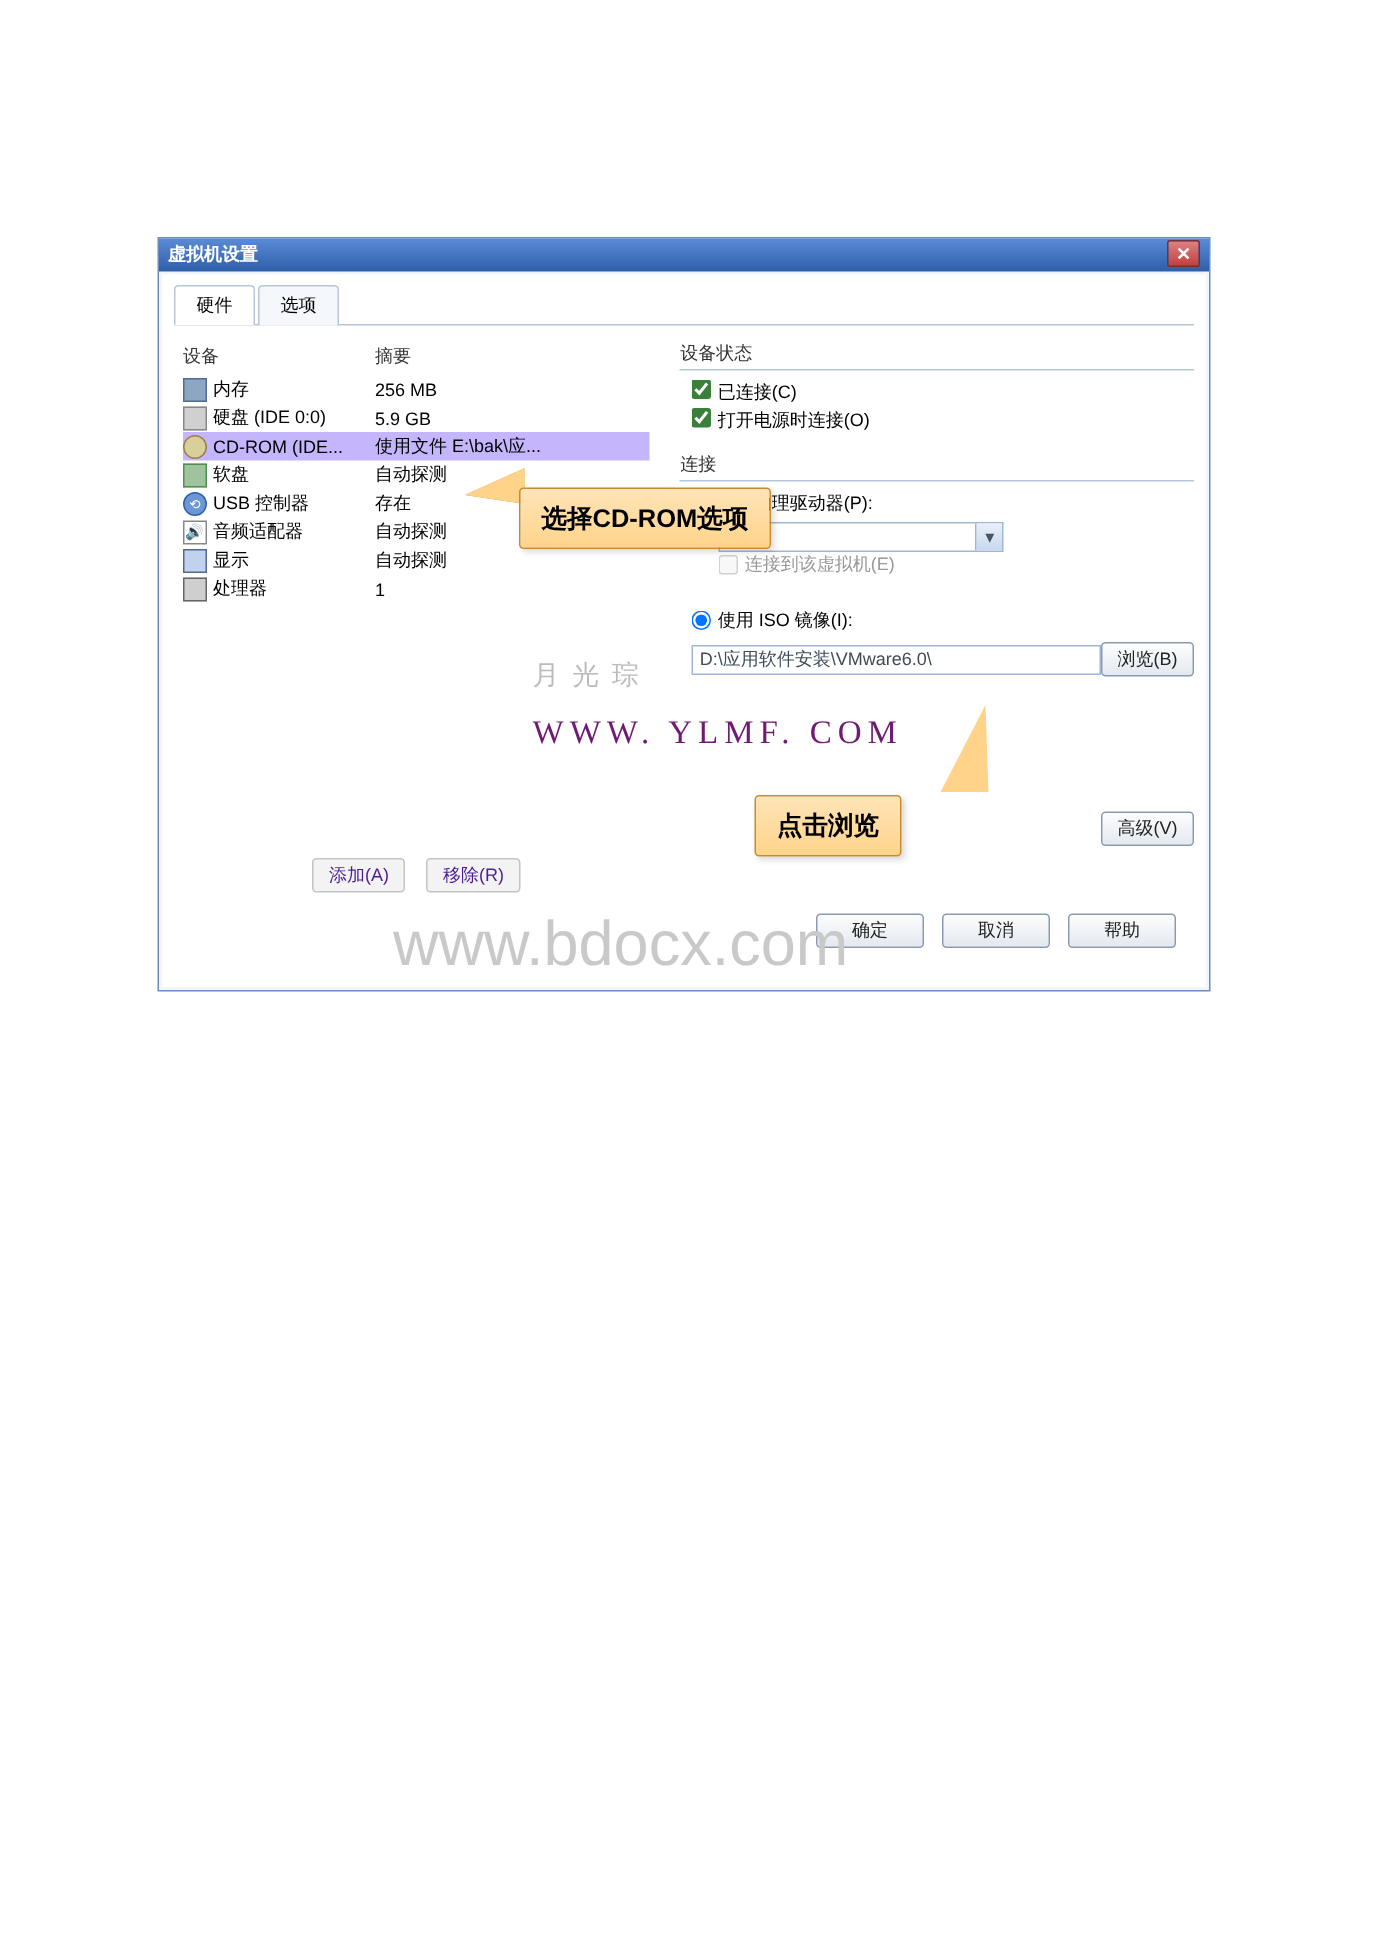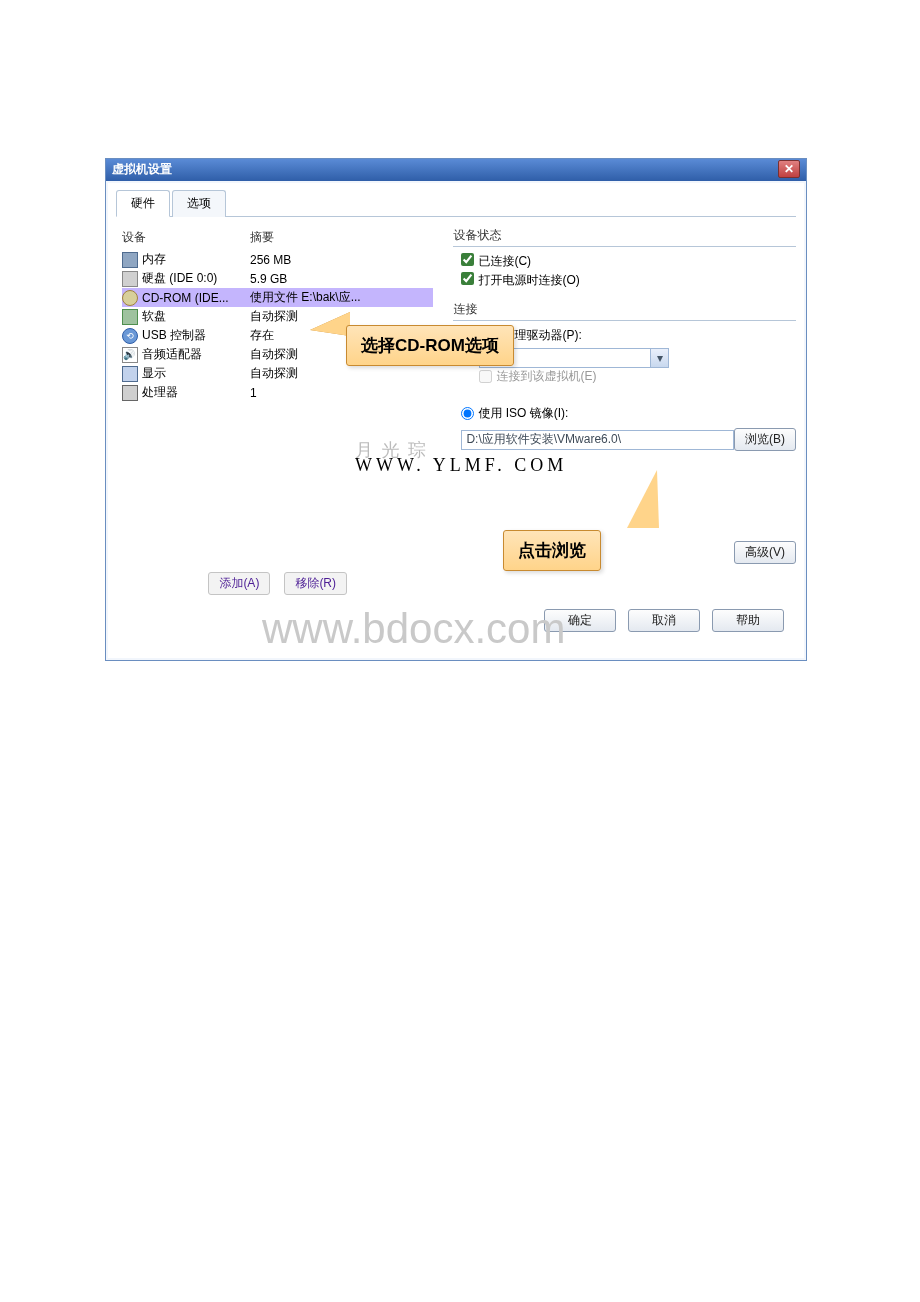--- a/index.html
+++ b/index.html
@@ -151,22 +151,22 @@
   border-right:2px solid transparent;
   border-bottom:58px solid #ffd48a;
 }
 .watermark-img {
   position:absolute; left:355px; top:438px;
   color:#bbb; font-size:18px; letter-spacing:2px;
   font-family: "STKaiti","KaiTi", serif;
   z-index:2;
 }
 .watermark-url {
-  position:absolute; left:355px; top:455px;
-  color:#000000; font-size:18px; letter-spacing:4px;
+  position:absolute; left:355px; top:475px;
+  color:#701a75; font-size:22px; letter-spacing:4px;
   font-family: "Times New Roman", serif;
   z-index:2;
 }
 .watermark-big {
   position:absolute; left:262px; top:605px;
   color:#c9c9c9; font-size:42px; font-family: Arial, sans-serif;
   z-index:2;
 }
 </style>
 </head>

